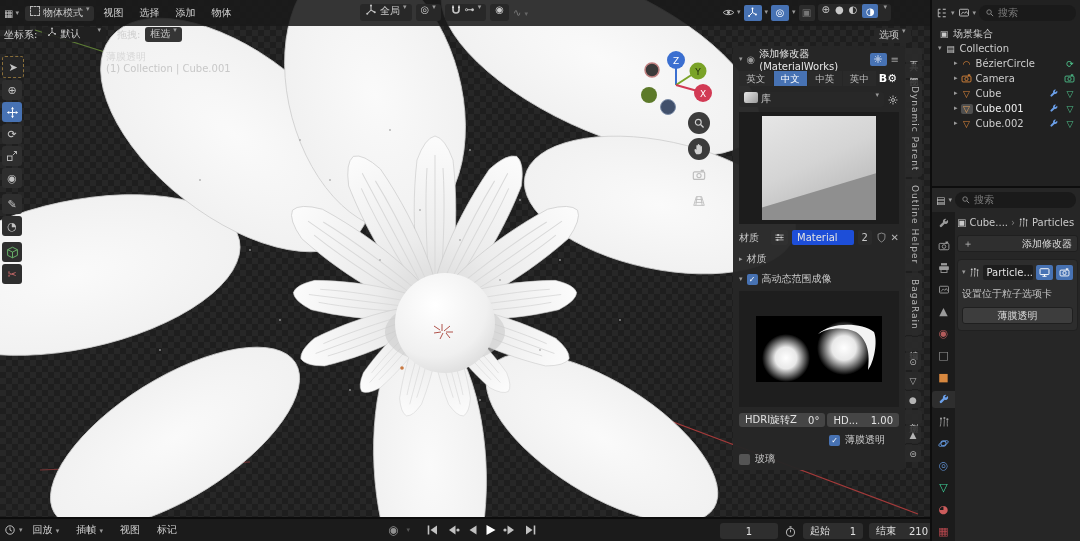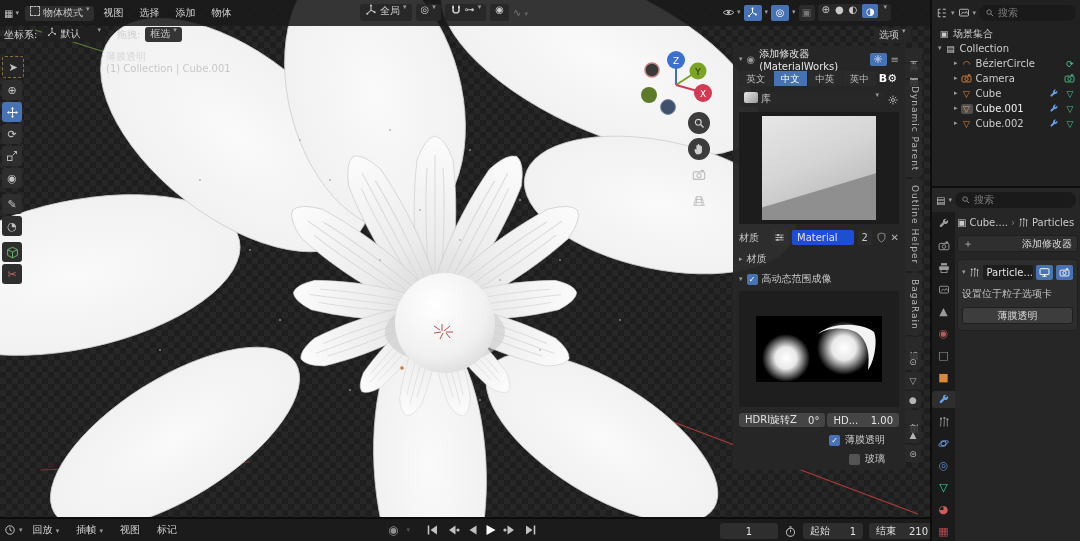--- a/index.html
+++ b/index.html
@@ -416,21 +416,21 @@
         </div>
         <div class="field" style="flex:1">
           <span>HD...</span>
           <span style="margin-left:auto">1.00</span>
         </div>
       </div>
       <div class="row" style="margin-top:6px;justify-content:flex-end;gap:5px;padding-right:14px">
         <span class="chk on">✓</span>
         <span>薄膜透明</span>
       </div>
-      <div class="row" style="margin-top:5px;justify-content:flex-end;gap:5px;padding-right:14px">
+      <div class="row" style="margin-top:5px;gap:5px;padding-right:14px">
         <span class="chk"></span>
         <span>玻璃</span>
       </div>
     </div>
   </div>
 
   <div id="hdr1" class="abs row">
     <div class="row" style="padding-left:4px;gap:2px">
       <span style="color:#c4c4c4">▦</span>
         <span class="caret">▾</span>

